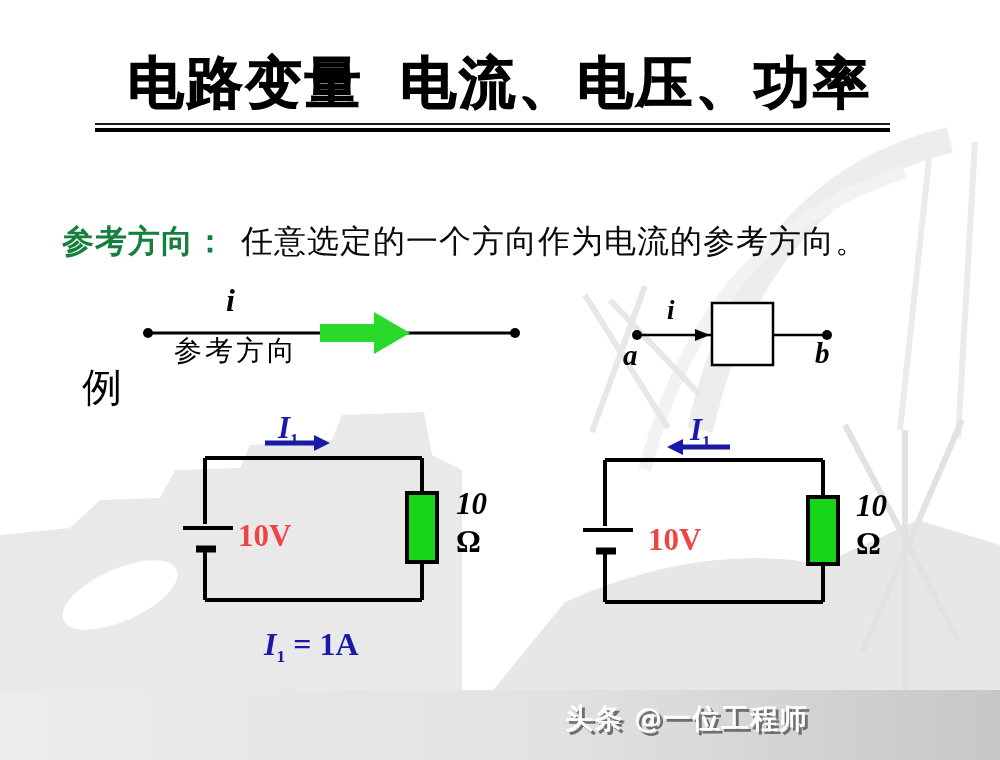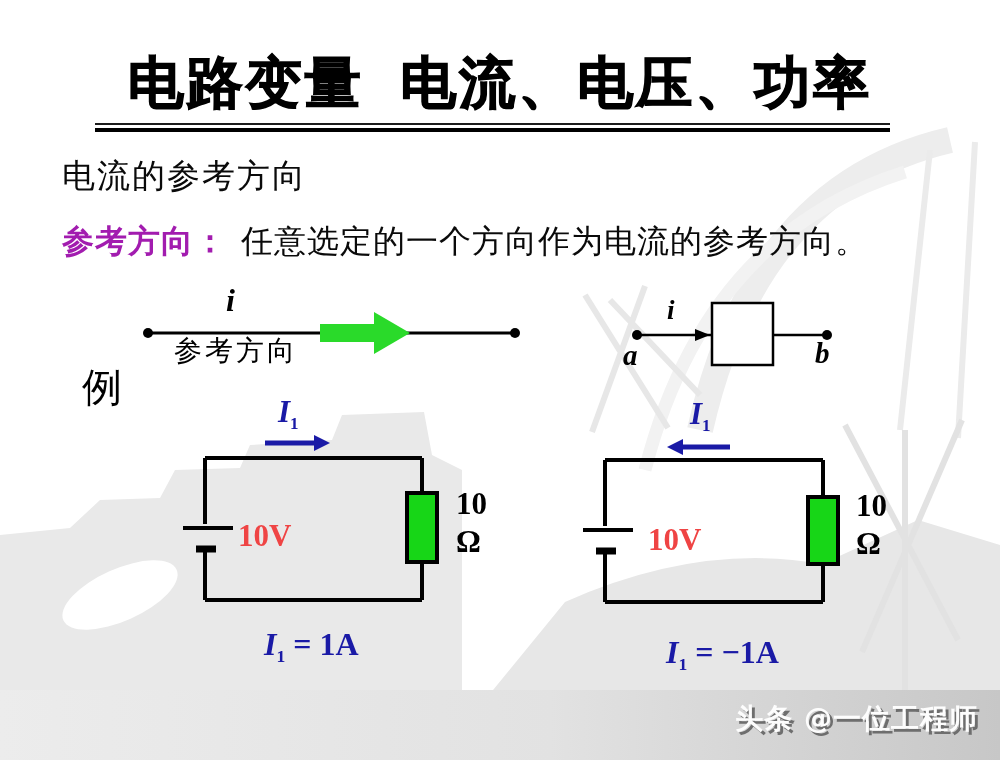--- a/index.html
+++ b/index.html
@@ -12,52 +12,52 @@
   .layer{position:absolute;z-index:2;}
 
   .title{left:0;top:46px;width:1000px;text-align:center;
        font-family:Liberation Mono, monospace;font-weight:900;font-size:56px;
        letter-spacing:3px;color:#000;-webkit-text-stroke:1.2px #000;white-space:nowrap;}
   .title-rule{left:95px;top:123px;width:795px;height:3px;
        border-top:2px solid #1c1c1c;border-bottom:4px solid #000;}
 
   .subtitle{left:62px;top:154px;font-size:33px;color:#0a0a0a;letter-spacing:2px;}
   .definition{left:62px;top:220px;font-size:32px;color:#0a0a0a;white-space:nowrap;letter-spacing:1px;}
-  .definition .term{color:#a21caf;font-weight:bold;margin-right:14px;}
+  .definition .term{color:#15803d;font-weight:bold;margin-right:14px;}
 
   .refwire{left:140px;top:288px;width:390px;height:90px;}
   .refwire .i-label{position:absolute;left:86px;top:-6px;font-size:32px;font-weight:bold;font-style:italic;}
   .refwire .caption{position:absolute;left:34px;top:44px;font-size:28px;letter-spacing:3px;}
 
   .elembox{left:615px;top:293px;width:235px;height:90px;}
   .elembox .i-label{position:absolute;left:52px;top:2px;font-size:27px;font-weight:bold;font-style:italic;}
   .elembox .term-a{position:absolute;left:8px;top:46px;font-size:29px;font-weight:bold;font-style:italic;}
   .elembox .term-b{position:absolute;left:200px;top:44px;font-size:29px;font-weight:bold;font-style:italic;}
 
   .example{left:82px;top:360px;font-size:40px;color:#000;}
 
   .circuit{width:340px;height:215px;}
   .circuit1{left:178px;top:398px;}
   .circuit2{left:578px;top:400px;}
-  .cur-label{position:absolute;font-size:31px;font-weight:bold;font-style:italic;color:#1a1aa6;}
+  .cur-label{position:absolute;font-size:31px;font-weight:bold;font-style:italic;color:#1a1aa6;margin-top:16px;}
   .circuit1 .cur-label{left:100px;top:-4px;}
   .circuit2 .cur-label{left:112px;top:-4px;}
   .cur-label sub, .result sub{font-size:0.55em;font-style:normal;}
   .src-label{position:absolute;font-size:31px;font-weight:bold;color:#ef4444;}
   .circuit1 .src-label{left:60px;top:120px;}
   .circuit2 .src-label{left:70px;top:122px;}
-  .res-val{position:absolute;left:278px;top:88px;font-size:31px;font-weight:bold;}
+  .res-val{position:absolute;left:278px;top:88px;font-size:31px;font-weight:bold;font-style:italic;}
   .res-unit{position:absolute;left:278px;top:126px;font-size:31px;font-weight:bold;}
 
   .result{font-size:32px;font-weight:bold;color:#1a1aa6;white-space:nowrap;}
   .result .sym{font-style:italic;}
   .result1{left:256px;top:626px;margin-left:8px;}
   .result2{left:666px;top:634px;}
 
-  .watermark{left:0;top:700px;width:978px;text-align:right;z-index:3;
+  .watermark{left:0;top:700px;width:808px;text-align:right;z-index:3;
        font-family:"DejaVu Sans",sans-serif;font-weight:bold;font-size:28px;
        color:#fdfdfd;text-shadow:3px 3px 0 #6e6e6e;letter-spacing:1px;}
 </style>
 </head>
 <body>
 
 <div class="slide">
 
   <svg class="bg" width="1000" height="760" viewBox="0 0 1000 760">
     <path d="M700,430 Q755,185 950,140" fill="none" stroke="#ededed" stroke-width="26"></path>
@@ -69,21 +69,20 @@
     <path d="M0,535 L70,528 L100,500 L160,498 L175,470 L240,468 L250,445 L332,440 L342,415 L424,412 L432,455 L462,470 L462,692 L0,692 Z" fill="#e9e9e9"></path>
     <ellipse cx="120" cy="595" rx="62" ry="26" transform="rotate(-24 120 595)" fill="#ffffff"></ellipse>
     <path d="M0,730 L160,726 M250,700 L330,696" stroke="#f4f4f4" stroke-width="5" fill="none"></path>
   </svg>
 
   <div class="bottom-strip"></div>
 
   <div class="layer title">电路变量 电流、电压、功率</div>
   <div class="layer title-rule"></div>
 
-  <div class="layer subtitle">电流的参考方向</div>
 
   <div class="layer definition">
     <span class="term">参考方向：</span><span>任意选定的一个方向作为电流的参考方向。</span>
   </div>
 
   <div class="layer refwire">
     <svg width="390" height="90" viewBox="0 0 390 90">
       <line x1="8" y1="45" x2="375" y2="45" stroke="#000" stroke-width="3"></line>
       <circle cx="8" cy="45" r="5" fill="#000"></circle>
       <circle cx="375" cy="45" r="5" fill="#000"></circle>
@@ -149,17 +148,16 @@
       </g>
     </svg>
     <span class="cur-label"><span>I</span><sub>1</sub></span>
     <span class="src-label">10V</span>
     <span class="res-val">10</span>
     <span class="res-unit">Ω</span>
   </div>
 
   <div class="layer result result1"><span class="sym">I</span><sub>1</sub>&nbsp;<span>= 1A</span></div>
 
-  <div class="layer result result2"><span class="sym">I</span><sub>1</sub>&nbsp;<span>= −1A</span></div>
 
   <div class="layer watermark">头条 @一位工程师</div>
 
 </div>
 
 </body></html>

